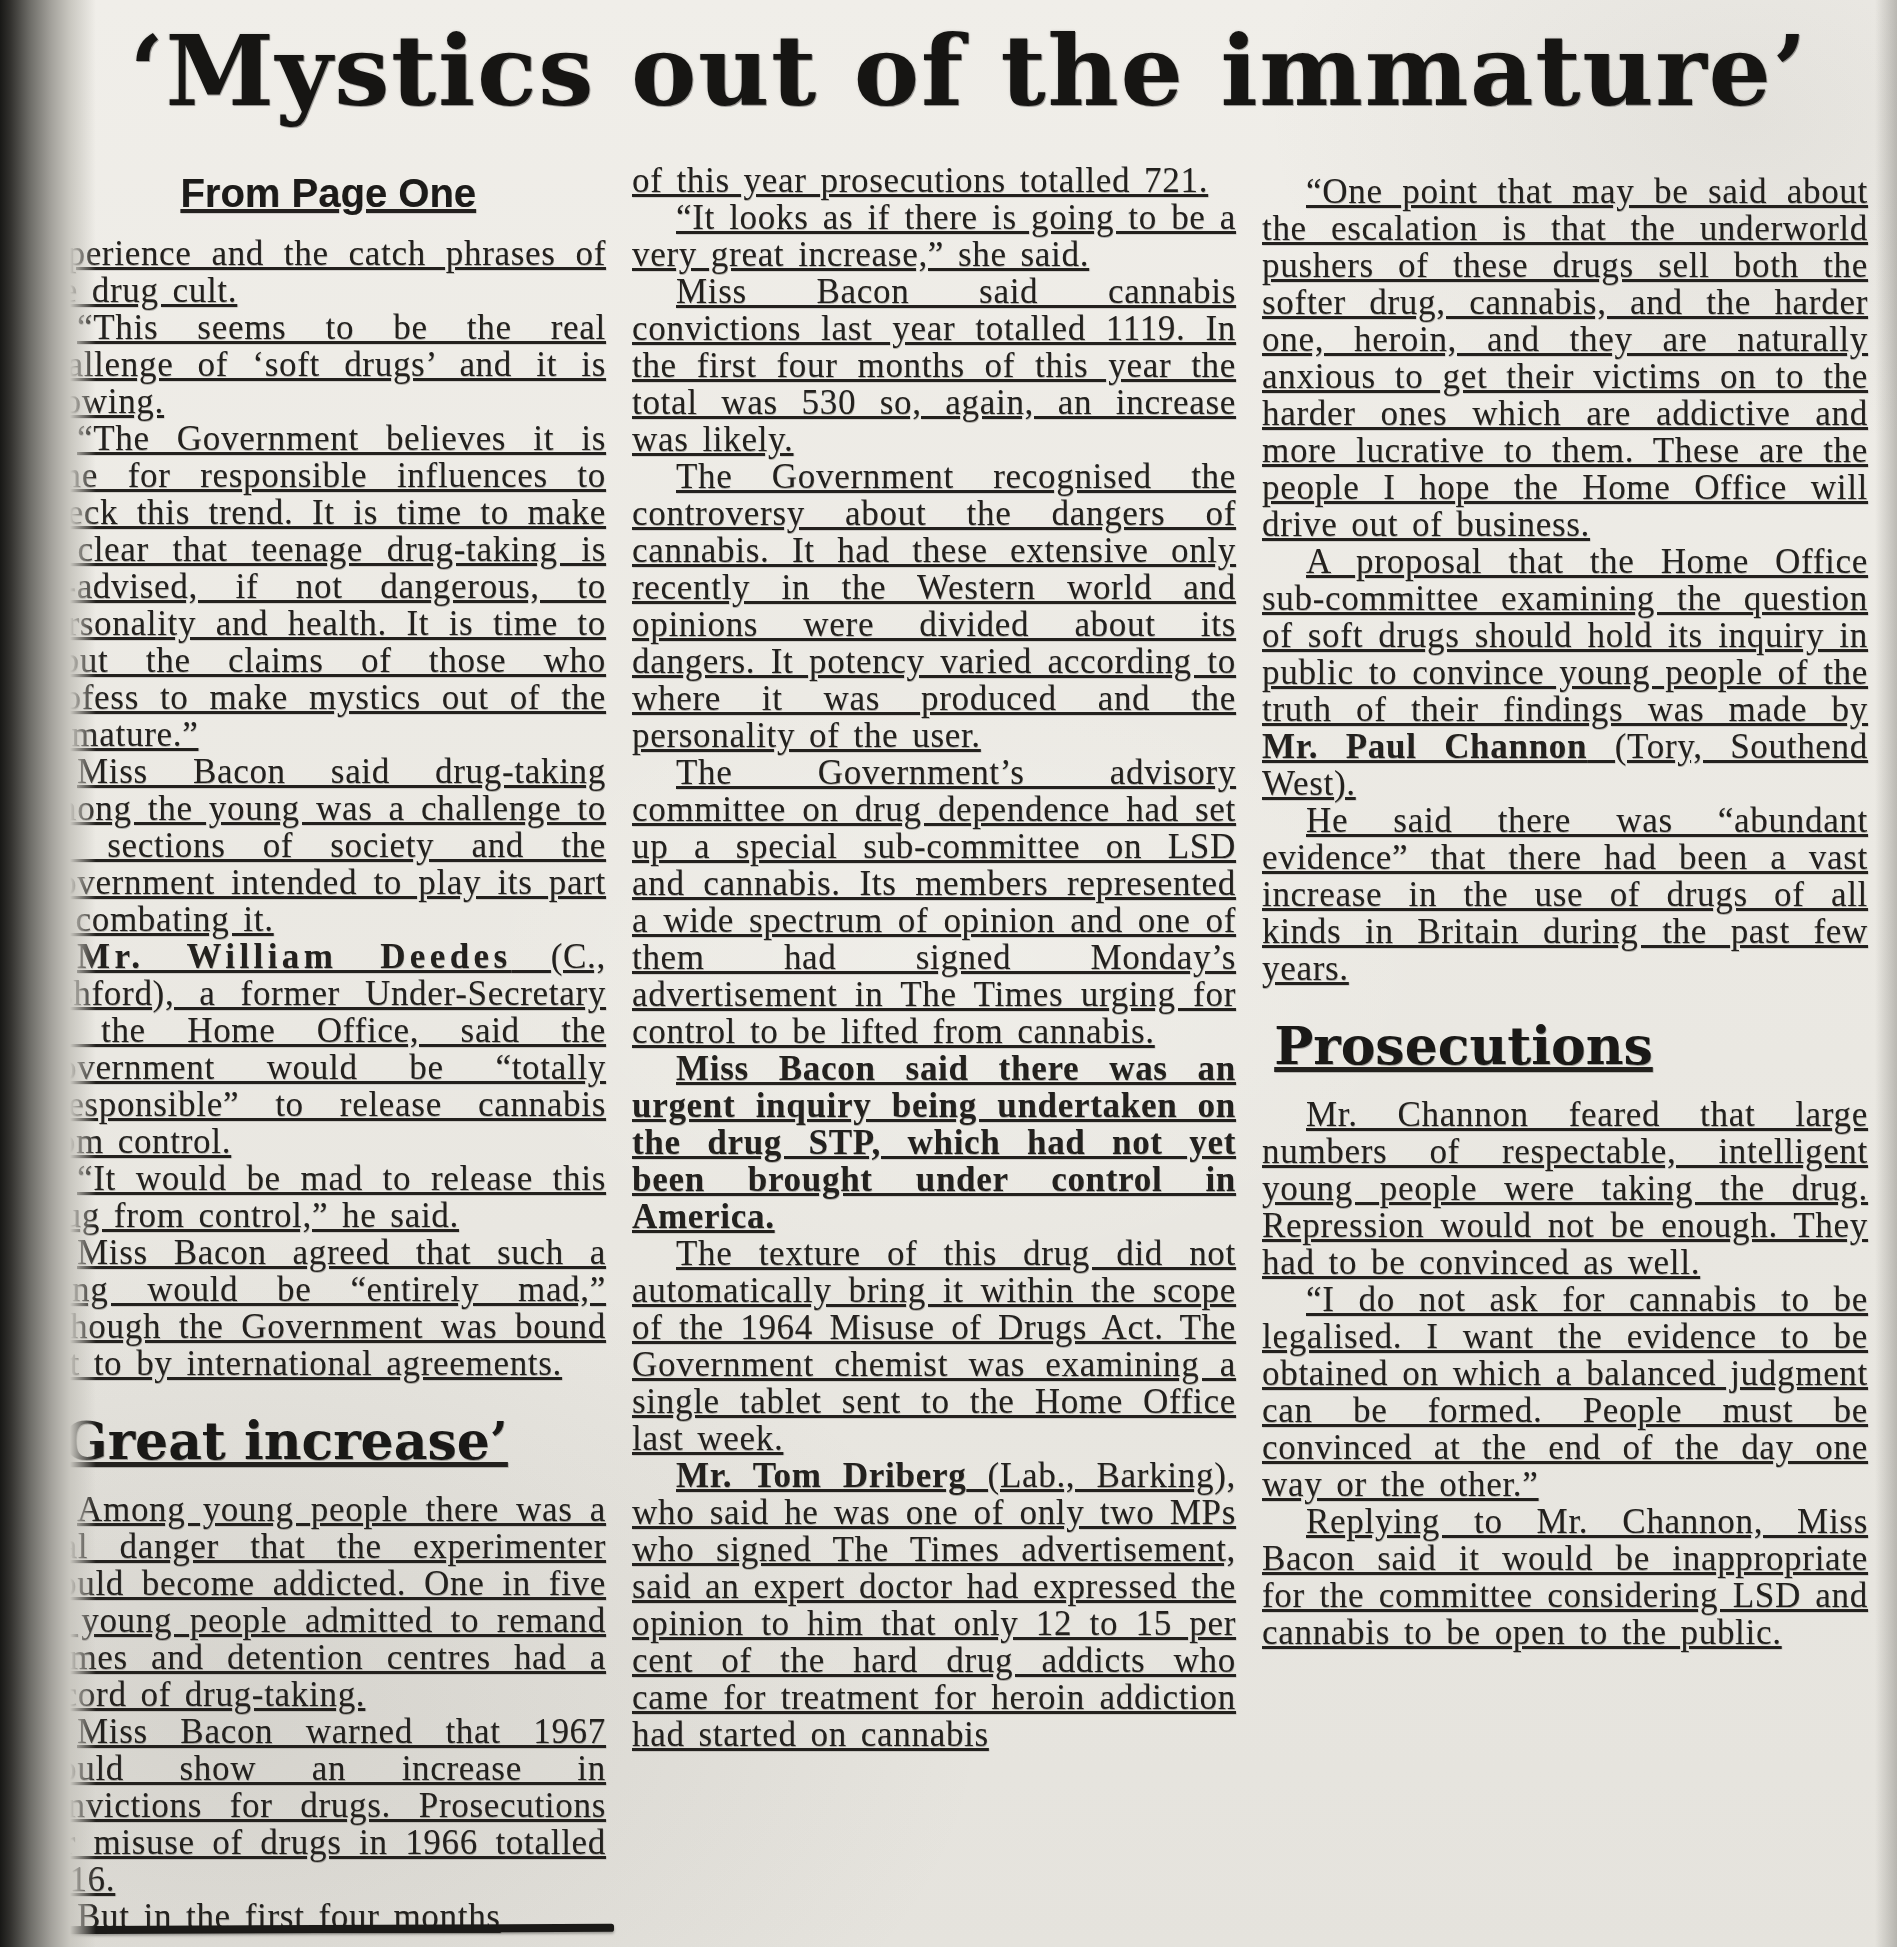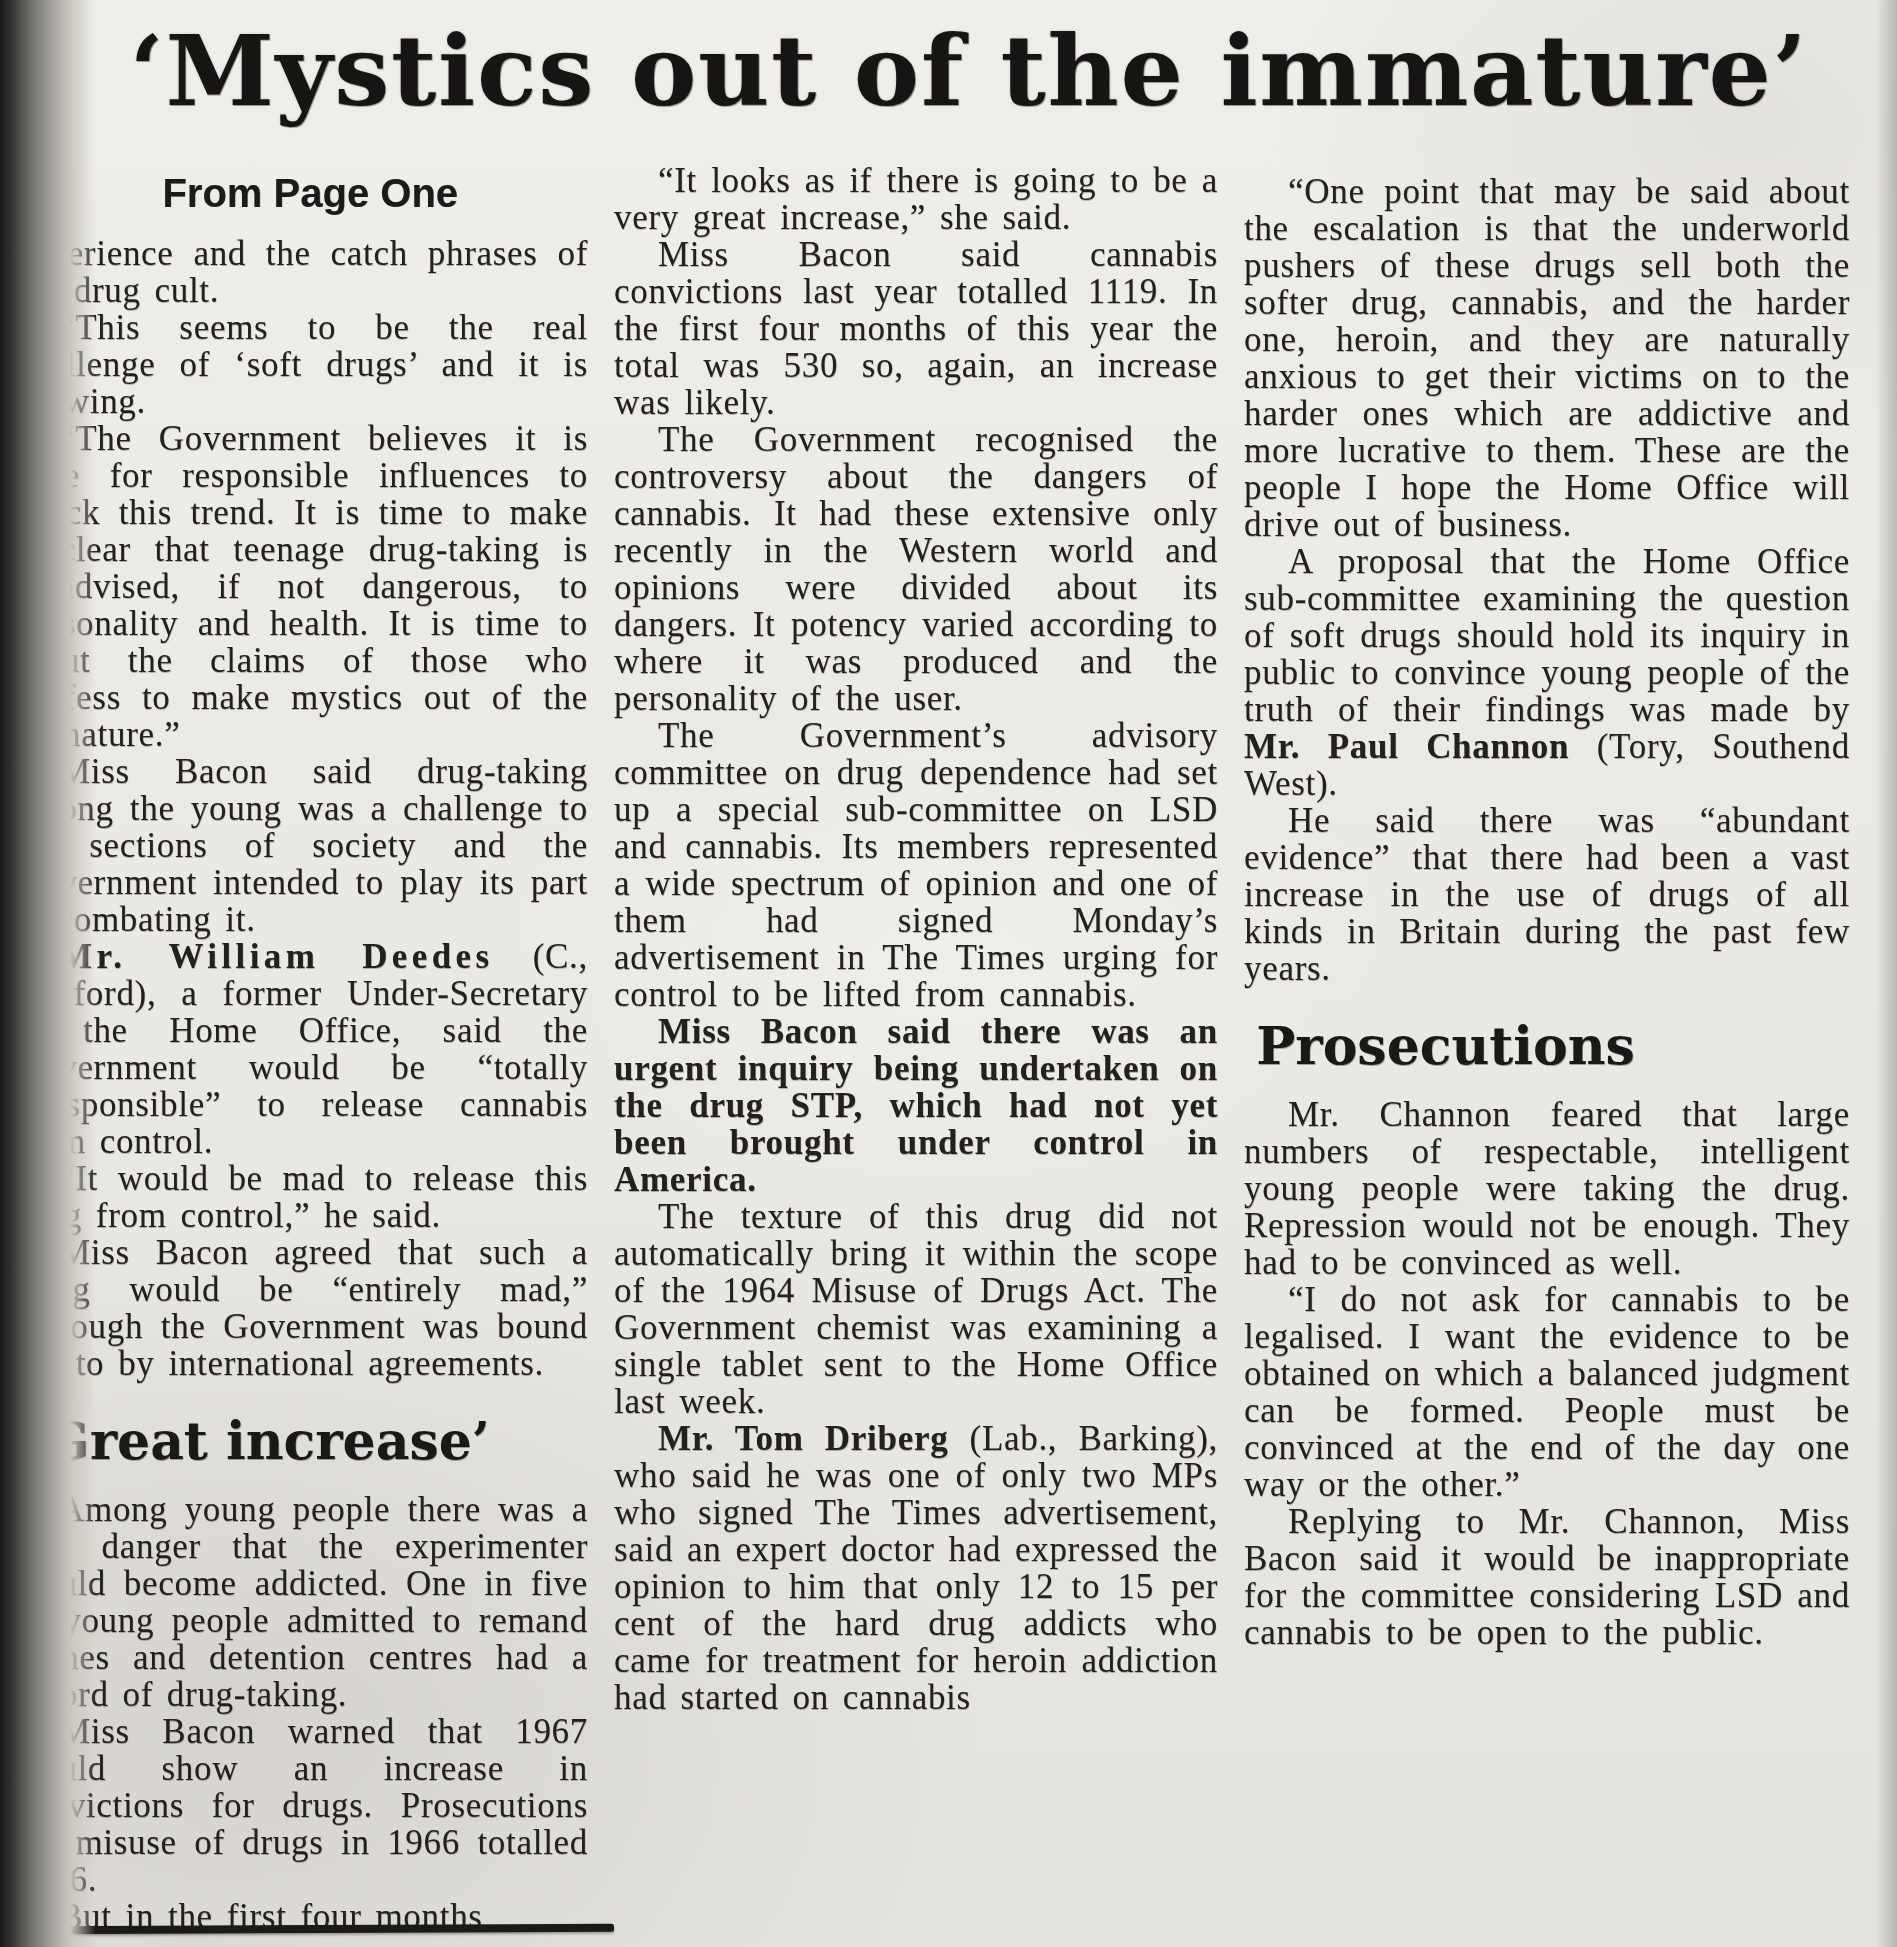--- a/index.html
+++ b/index.html
@@ -61,25 +61,26 @@
     line-height: 122px;
     font-weight: 700;
     letter-spacing: 1.7px;
     color: #161513;
     text-shadow: 0.9px 0.9px 0 rgba(25,24,22,0.35), 0 0 2.6px rgba(25,24,22,0.18);
     white-space: nowrap;
   }
   .columns {
     position: absolute;
     top: 162px;
-    left: 15px;
+    left: 33px;
     width: 1845px;
     display: flex;
     gap: 26px;
     z-index: 1;
+    text-decoration: underline;
   }
   .col { display: block; }
   .col1 { width: 573px; }
   .col2 { width: 604px; }
   .col3 { width: 606px; padding-top: 10.5px; }
   .kicker {
     font-family: "Liberation Sans", sans-serif;
     font-weight: 700;
     font-size: 40px;
     line-height: 45px;
@@ -131,20 +132,21 @@
       <p class="indent"><span class="lead spaced">Mr. William Deedes</span><span> (C., Ashford), a former Under-Secretary at the Home Office, said the Government would be “totally irresponsible” to release cannabis from control.</span></p>
       <p class="indent">“It would be mad to release this drug from control,” he said.</p>
       <p class="indent">Miss Bacon agreed that such a thing would be “entirely mad,” although the Government was bound not to by international agreements.</p>
       <h2 class="subhead">‘Great increase’</h2>
       <p class="indent">Among young people there was a real danger that the experimenter would become addicted. One in five of young people admitted to remand homes and detention centres had a record of drug-taking.</p>
       <p class="indent">Miss Bacon warned that 1967 would show an increase in convictions for drugs. Prosecutions for misuse of drugs in 1966 totalled 1216.</p>
       <p class="indent">But in the first four months</p>
     </div>
 
     <div class="col col2">
+      <p>of this year prosecutions totalled 721.</p>
       <p class="indent">“It looks as if there is going to be a very great increase,” she said.</p>
       <p class="indent">Miss Bacon said cannabis convictions last year totalled 1119. In the first four months of this year the total was 530 so, again, an increase was likely.</p>
       <p class="indent">The Government recognised the controversy about the dangers of cannabis. It had these extensive only recently in the Western world and opinions were divided about its dangers. It potency varied according to where it was produced and the personality of the user.</p>
       <p class="indent">The Government’s advisory committee on drug dependence had set up a special sub-committee on LSD and cannabis. Its members represented a wide spectrum of opinion and one of them had signed Monday’s advertisement in The Times urging for control to be lifted from cannabis.</p>
       <p class="indent bold">Miss Bacon said there was an urgent inquiry being undertaken on the drug STP, which had not yet been brought under control in America.</p>
       <p class="indent">The texture of this drug did not automatically bring it within the scope of the 1964 Misuse of Drugs Act. The Government chemist was examining a single tablet sent to the Home Office last week.</p>
       <p class="indent"><span class="lead">Mr. Tom Driberg</span><span> (Lab., Barking), who said he was one of only two MPs who signed The Times advertisement, said an expert doctor had expressed the opinion to him that only 12 to 15 per cent of the hard drug addicts who came for treatment for heroin addiction had started on cannabis</span></p>
     </div>
 
     <div class="col col3">

